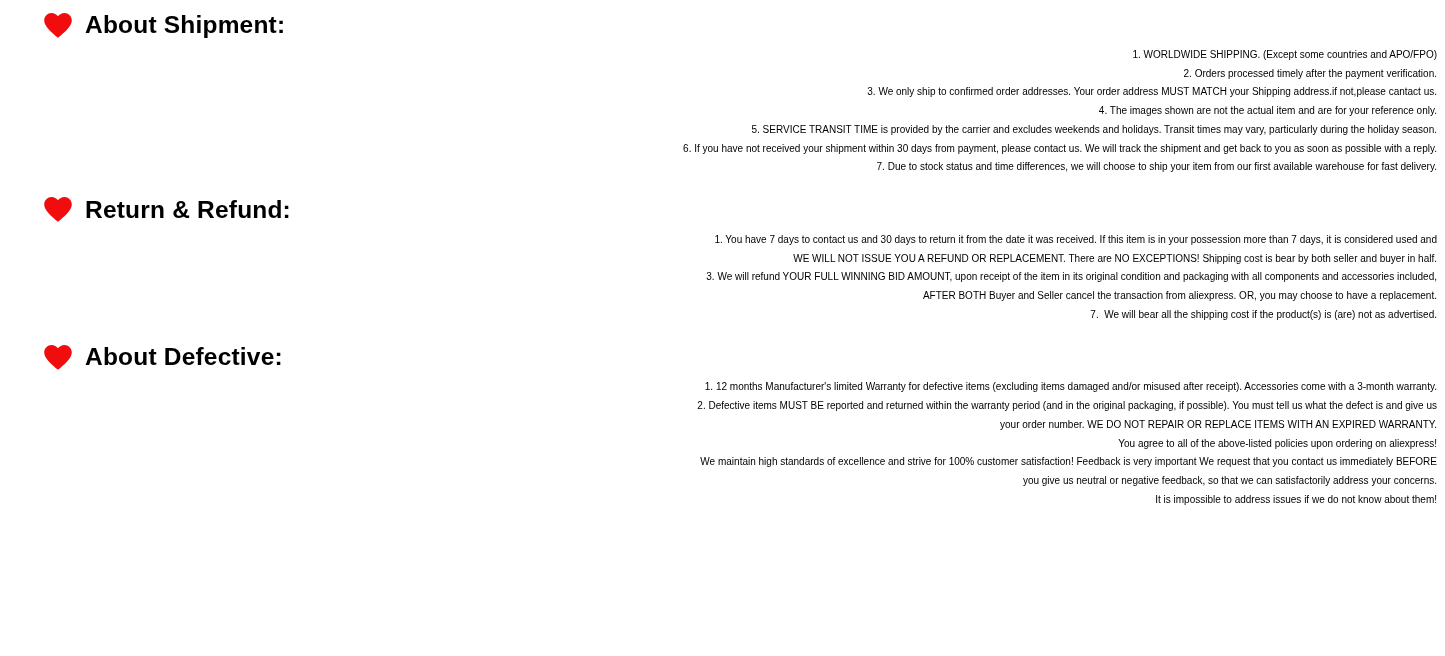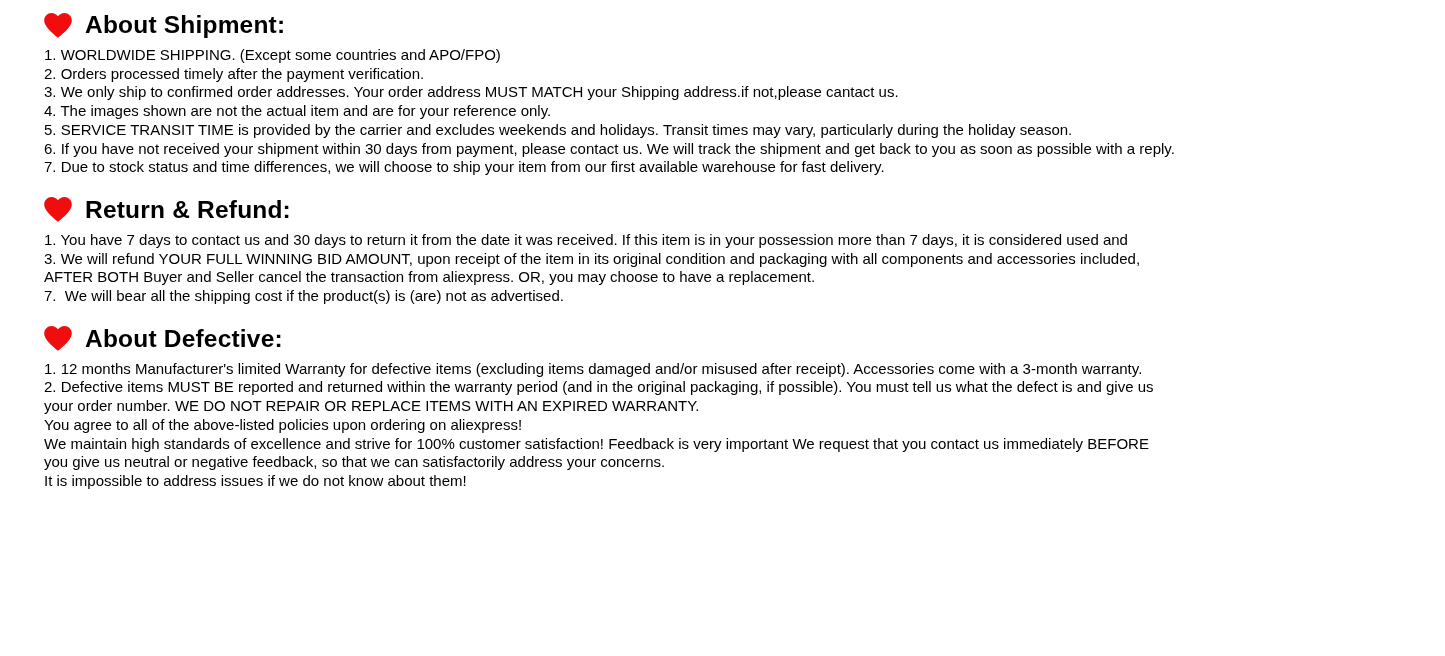--- a/index.html
+++ b/index.html
@@ -9,39 +9,40 @@
   }
   body {
     width: 1445px;
     height: 656px;
     overflow: hidden;
     font-family: "Liberation Sans", sans-serif;
     color: var(--text-color, #000);
   }
   main.policy {
     padding: 8px 8px 0 44px;
+    text-align: right;
   }
   section.policy-section { display: block; }
   .heading {
     display: flex;
     align-items: center;
     gap: 13px;
     font-size: 24.5px;
     font-weight: 700;
     letter-spacing: 0.2px;
     margin: 19px 0 7px 0;
     color: var(--text-color, #000);
   }
   section.policy-section:first-child .heading { margin-top: 3px; }
   .heart { display: inline-flex; align-items: center; }
   .heart svg { width: 28px; height: 25px; display: block; }
   .heart path { fill: var(--heart-color, #f10d0d); }
   .section-body { }
   .line {
-    font-size: 15px;
+    font-size: 10px;
     line-height: 18.7px;
     white-space: pre-wrap;
     color: var(--text-color, #000);
   }
   .run-red { color: var(--red-text-color, #e8241f); }
 </style>
 </head>
 <body style="background: rgb(255, 255, 255);">
 
 <main class="policy">
@@ -70,20 +71,21 @@
     <h2 class="heading">
       <span class="heart">
         <svg viewBox="0 0 32 29" aria-hidden="true">
             <path d="M16 28.7C9 22.9 0 15.5 0 8.6 0 3.9 3.9 0 8.6 0c2.9 0 5.7 1.5 7.4 3.9C17.7 1.5 20.5 0 23.4 0 28.1 0 32 3.9 32 8.6c0 6.9-9 14.3-16 20.1z"></path>
           </svg>
       </span>
       <span class="heading-text">Return &amp; Refund:</span>
     </h2>
     <div class="section-body">
         <div class="line"><span>1. You have 7 days to contact us and 30 days to return it from the date it was received. If this item is in your possession more than 7 days, it is considered used and</span></div>
+        <div class="line"><span>WE WILL NOT ISSUE YOU A REFUND OR REPLACEMENT. There are NO EXCEPTIONS! Shipping cost is bear by both seller and buyer in half.</span></div>
         <div class="line"><span>3. We will refund YOUR FULL WINNING BID AMOUNT, upon receipt of the item in its original condition and packaging with all components and accessories included,</span></div>
         <div class="line"><span>AFTER BOTH Buyer and Seller cancel the transaction from aliexpress. OR, you may choose to have a replacement.</span></div>
         <div class="line"><span>7.  We will bear all the shipping cost if the product(s) is (are) not as advertised.</span></div>
       </div>
   </section>
 
   <section class="policy-section">
     <h2 class="heading">
       <span class="heart">
         <svg viewBox="0 0 32 29" aria-hidden="true">

